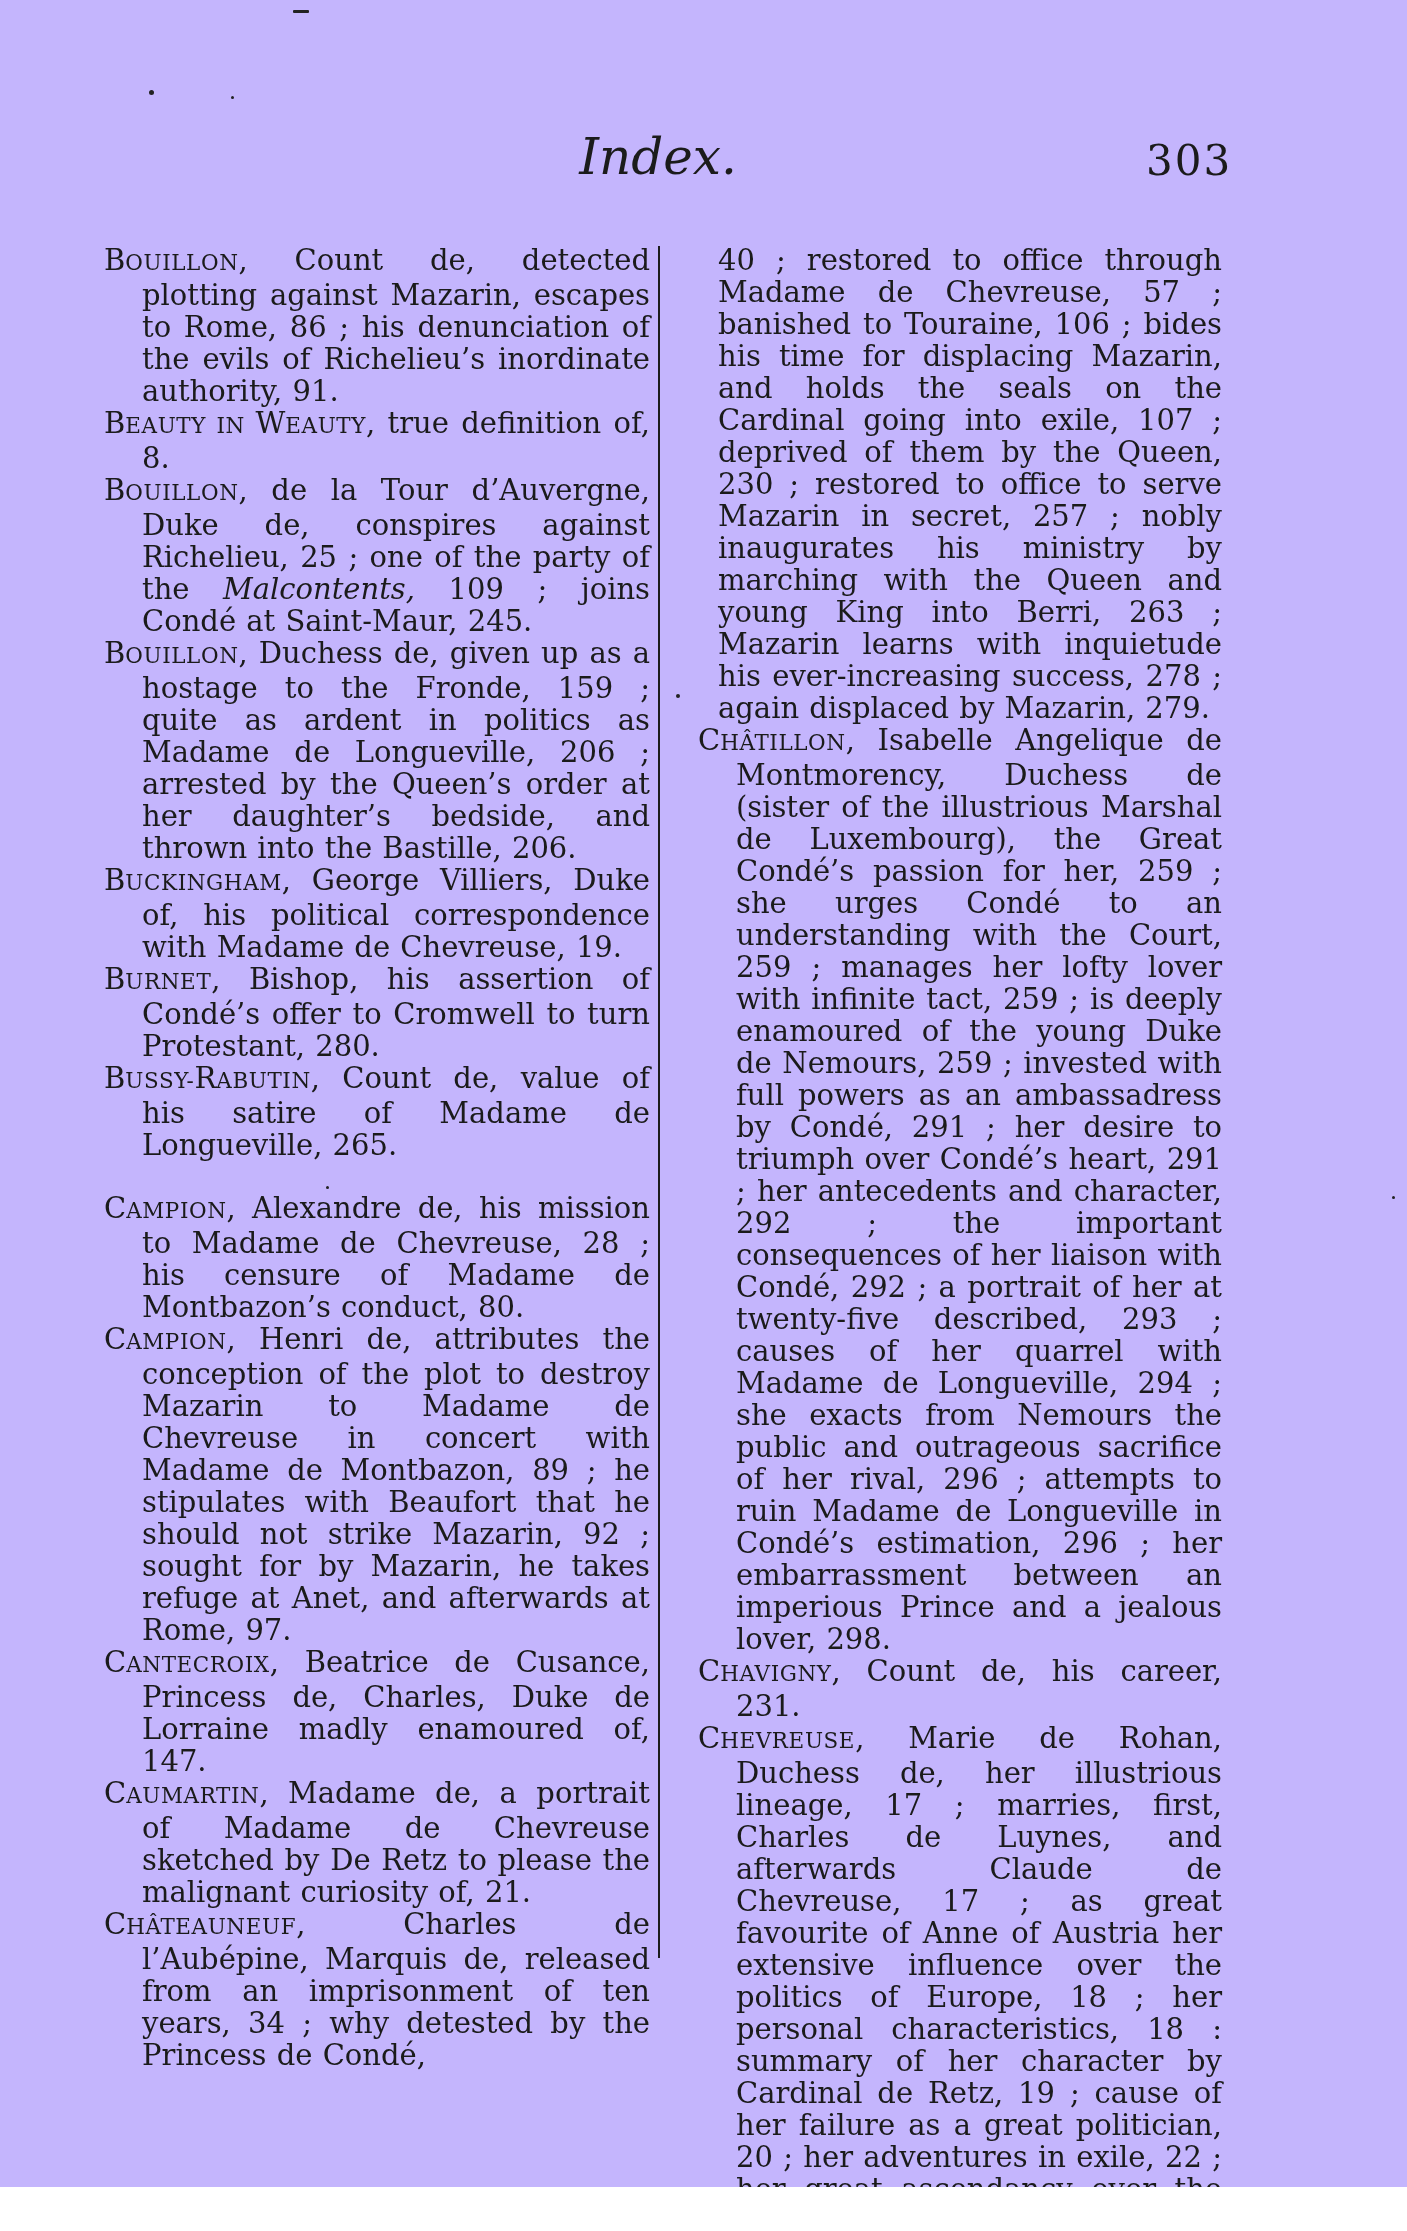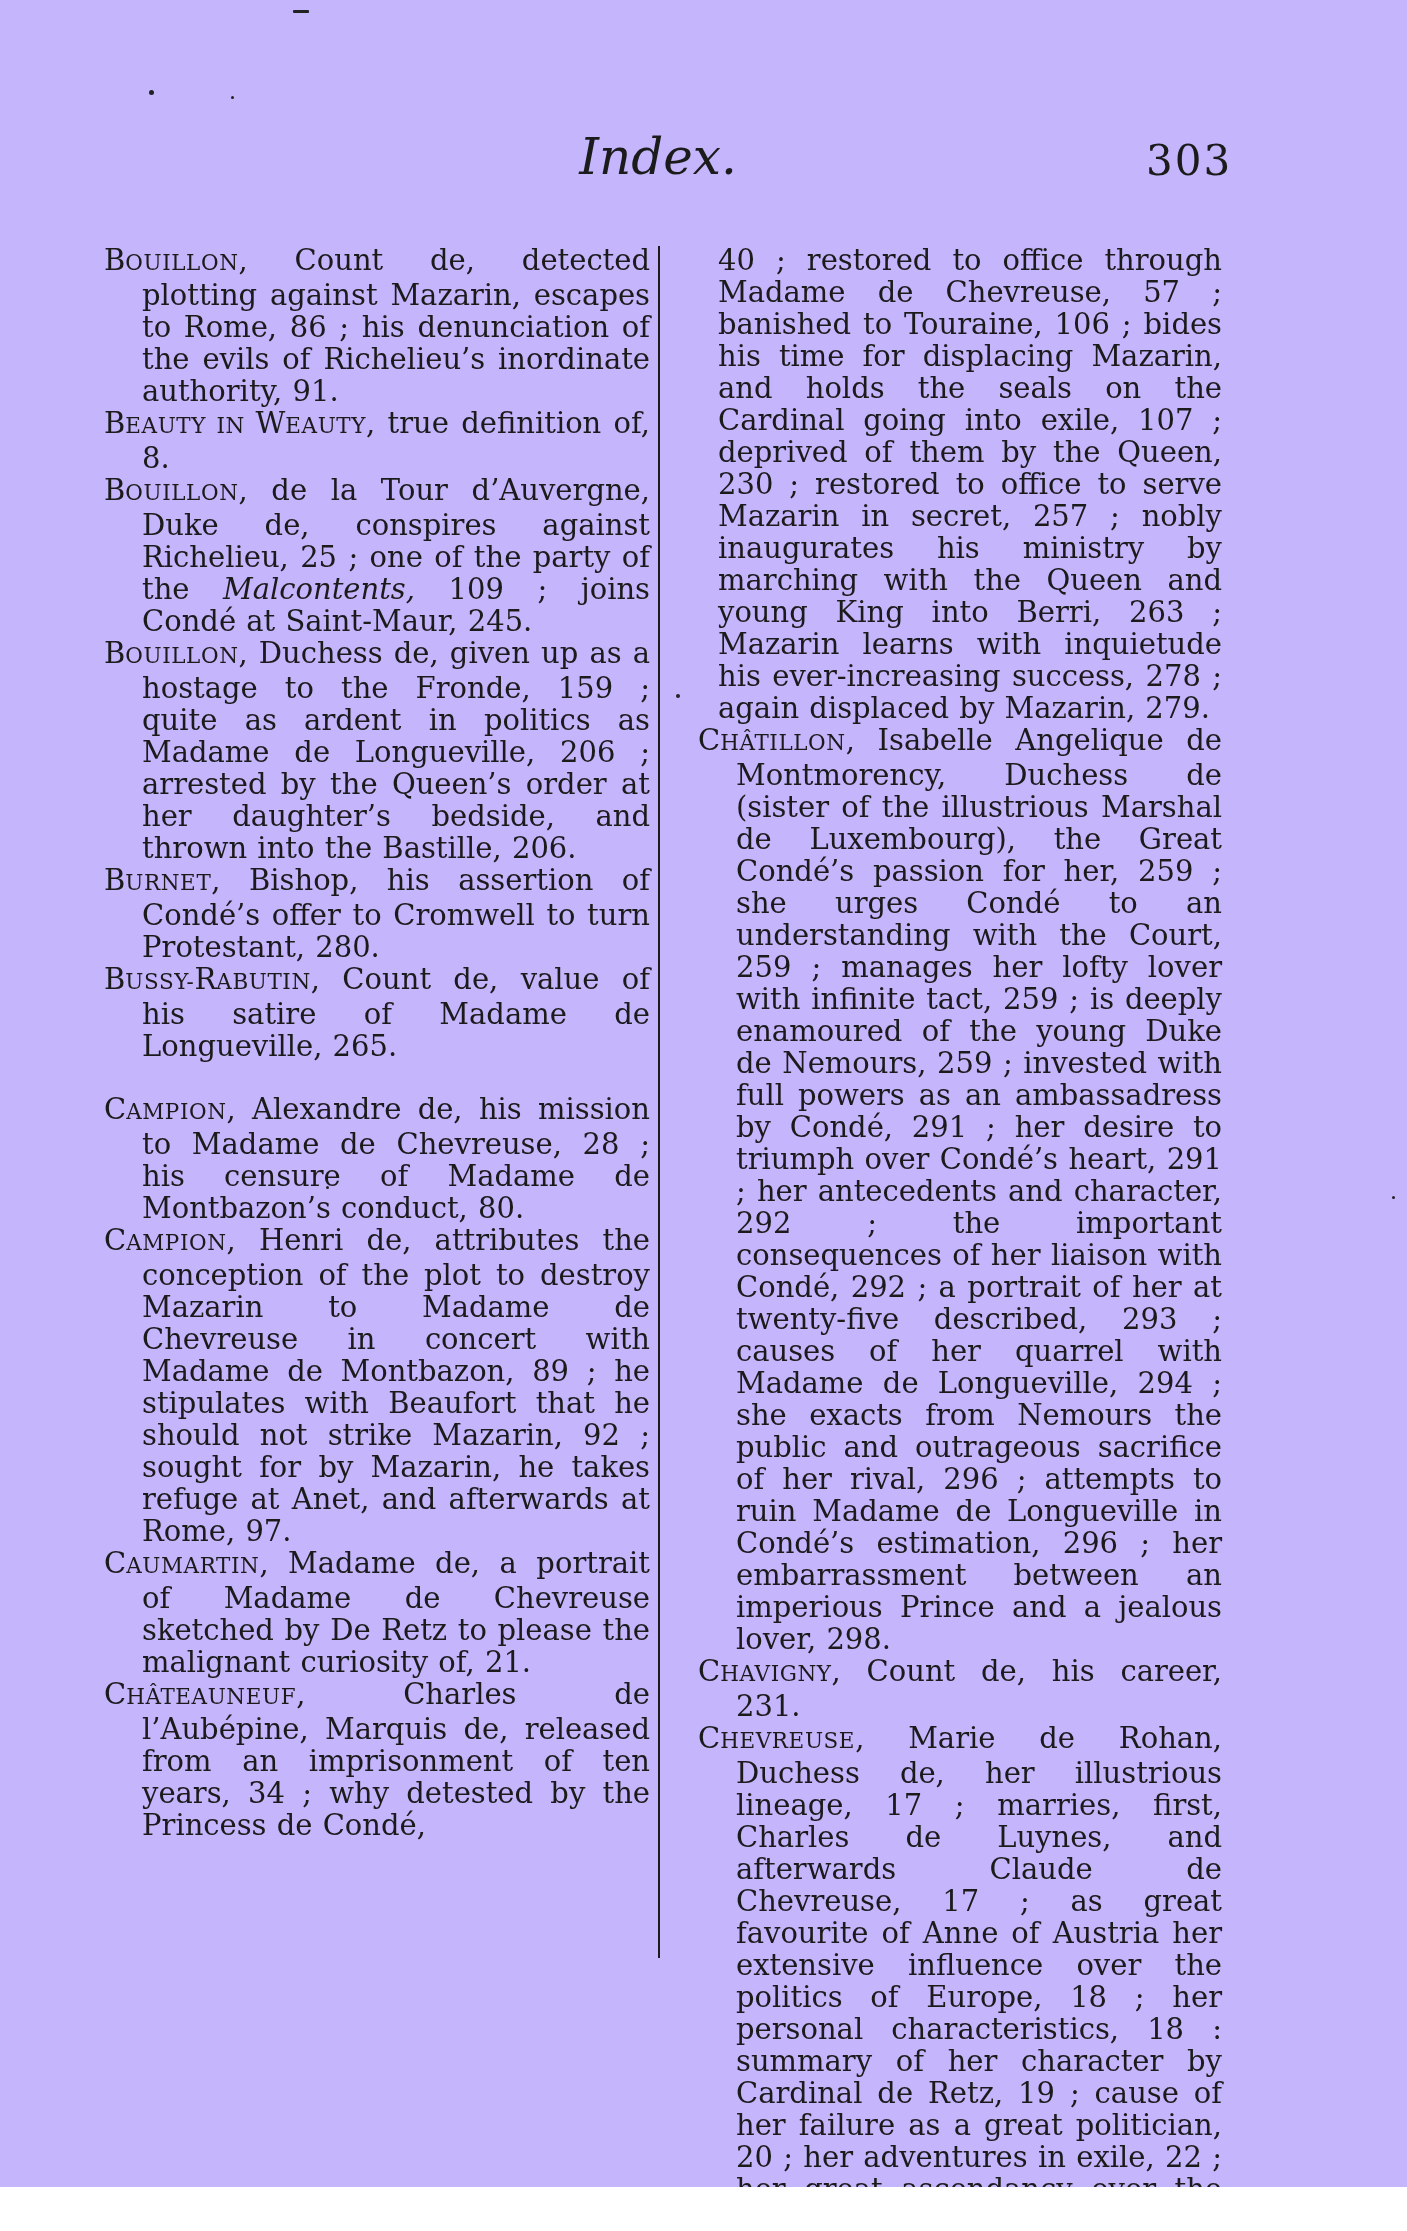--- a/index.html
+++ b/index.html
@@ -59,24 +59,26 @@
   <div class="header-title">Index.</div>
   <div class="page-number">303</div>
 
   <div class="divider"></div>
 
   <div class="col col-left" id="col-left">
       <p class="entry"><span class="head"><span class="hc-big">B</span><span class="hc-small">OUILLON</span></span><span>, Count de, detected plotting against Mazarin, escapes to Rome, 86 ; his denunciation of the evils of Richelieu’s inordinate authority, 91.</span></p>
       <p class="entry"><span class="head"><span class="hc-big">B</span><span class="hc-small">EAUTY IN </span><span class="hc-big">W</span><span class="hc-small">EAUTY</span></span><span>, true definition of, 8.</span></p>
       <p class="entry"><span class="head"><span class="hc-big">B</span><span class="hc-small">OUILLON</span></span><span>, de la Tour d’Auvergne, Duke de, conspires against Richelieu, 25 ; one of the party of the </span><em>Malcontents,</em><span> 109 ; joins Condé at Saint-Maur, 245.</span></p>
       <p class="entry"><span class="head"><span class="hc-big">B</span><span class="hc-small">OUILLON</span></span><span>, Duchess de, given up as a hostage to the Fronde, 159 ; quite as ardent in politics as Madame de Longueville, 206 ; arrested by the Queen’s order at her daughter’s bedside, and thrown into the Bastille, 206.</span></p>
+      <p class="entry"><span class="head"><span class="hc-big">B</span><span class="hc-small">UCKINGHAM</span></span><span>, George Villiers, Duke of, his political correspondence with Madame de Chevreuse, 19.</span></p>
       <p class="entry"><span class="head"><span class="hc-big">B</span><span class="hc-small">URNET</span></span><span>, Bishop, his assertion of Condé’s offer to Cromwell to turn Protestant, 280.</span></p>
       <p class="entry"><span class="head"><span class="hc-big">B</span><span class="hc-small">USSY-</span><span class="hc-big">R</span><span class="hc-small">ABUTIN</span></span><span>, Count de, value of his satire of Madame de Longueville, 265.</span></p>
       <p class="entry gap"><span class="head"><span class="hc-big">C</span><span class="hc-small">AMPION</span></span><span>, Alexandre de, his mission to Madame de Chevreuse, 28 ; his censure of Madame de Montbazon’s conduct, 80.</span></p>
       <p class="entry"><span class="head"><span class="hc-big">C</span><span class="hc-small">AMPION</span></span><span>, Henri de, attributes the conception of the plot to destroy Mazarin to Madame de Chevreuse in concert with Madame de Montbazon, 89 ; he stipulates with Beaufort that he should not strike Mazarin, 92 ; sought for by Mazarin, he takes refuge at Anet, and afterwards at Rome, 97.</span></p>
+      <p class="entry"><span class="head"><span class="hc-big">C</span><span class="hc-small">ANTECROIX</span></span><span>, Beatrice de Cusance, Princess de, Charles, Duke de Lorraine madly enamoured of, 147.</span></p>
       <p class="entry"><span class="head"><span class="hc-big">C</span><span class="hc-small">AUMARTIN</span></span><span>, Madame de, a portrait of Madame de Chevreuse sketched by De Retz to please the malignant curiosity of, 21.</span></p>
       <p class="entry"><span class="head"><span class="hc-big">C</span><span class="hc-small">HÂTEAUNEUF</span></span><span>, Charles de l’Aubépine, Marquis de, released from an imprisonment of ten years, 34 ; why detested by the Princess de Condé,</span></p>
     </div>
   <div class="col col-right" id="col-right">
       <p class="entry cont"><span>40 ; restored to office through Madame de Chevreuse, 57 ; banished to Touraine, 106 ; bides his time for displacing Mazarin, and holds the seals on the Cardinal going into exile, 107 ; deprived of them by the Queen, 230 ; restored to office to serve Mazarin in secret, 257 ; nobly inaugurates his ministry by marching with the Queen and young King into Berri, 263 ; Mazarin learns with inquietude his ever-increasing success, 278 ; again displaced by Mazarin, 279.</span></p>
       <p class="entry"><span class="head"><span class="hc-big">C</span><span class="hc-small">HÂTILLON</span></span><span>, Isabelle Angelique de Montmorency, Duchess de (sister of the illustrious Marshal de Luxembourg), the Great Condé’s passion for her, 259 ; she urges Condé to an understanding with the Court, 259 ; manages her lofty lover with infinite tact, 259 ; is deeply enamoured of the young Duke de Nemours, 259 ; invested with full powers as an ambassadress by Condé, 291 ; her desire to triumph over Condé’s heart, 291 ; her antecedents and character, 292 ; the important consequences of her liaison with Condé, 292 ; a portrait of her at twenty-five described, 293 ; causes of her quarrel with Madame de Longueville, 294 ; she exacts from Nemours the public and outrageous sacrifice of her rival, 296 ; attempts to ruin Madame de Longueville in Condé’s estimation, 296 ; her embarrassment between an imperious Prince and a jealous lover, 298.</span></p>
       <p class="entry"><span class="head"><span class="hc-big">C</span><span class="hc-small">HAVIGNY</span></span><span>, Count de, his career, 231.</span></p>
       <p class="entry"><span class="head"><span class="hc-big">C</span><span class="hc-small">HEVREUSE</span></span><span>, Marie de Rohan, Duchess de, her illustrious lineage, 17 ; marries, first, Charles de Luynes, and afterwards Claude de Chevreuse, 17 ; as great favourite of Anne of Austria her extensive influence over the politics of Europe, 18 ; her personal characteristics, 18 : summary of her character by Cardinal de Retz, 19 ; cause of her failure as a great politician, 20 ; her adventures in exile, 22 ; her great ascendancy over the cabinet of Madrid, 22 ; seeks refuge in England, 22 ; Richelieu’s designs to effect her destruction, 23 ; acts as the connecting link between England,</span></p>
     </div>
 

